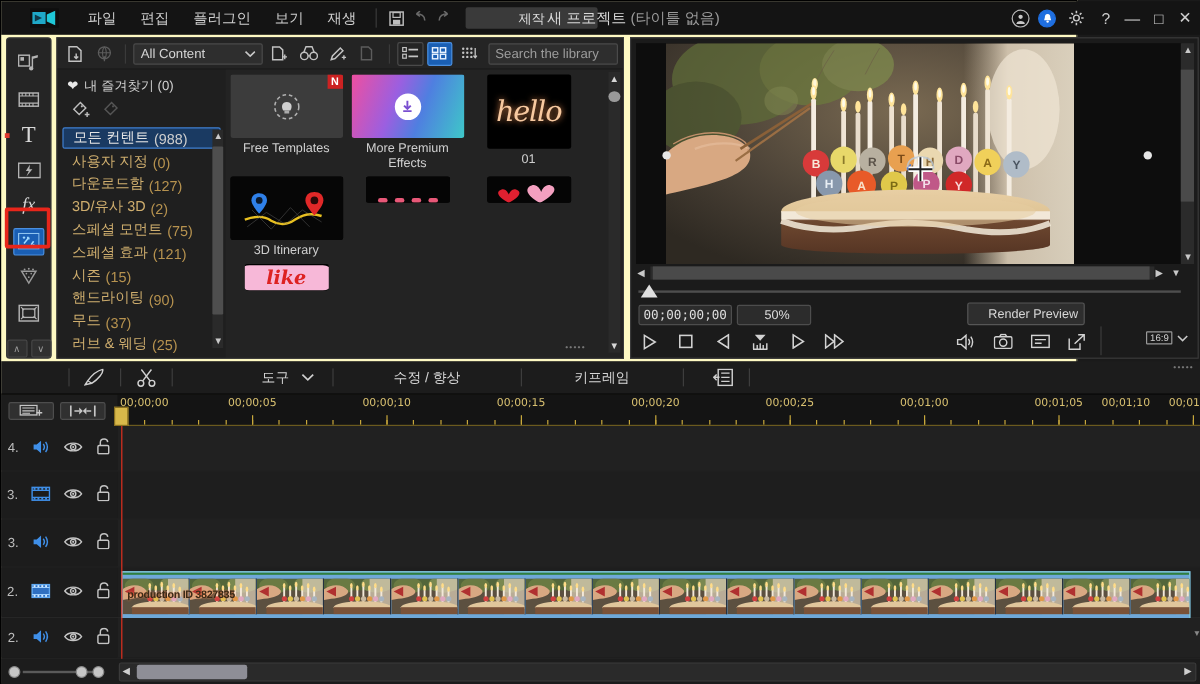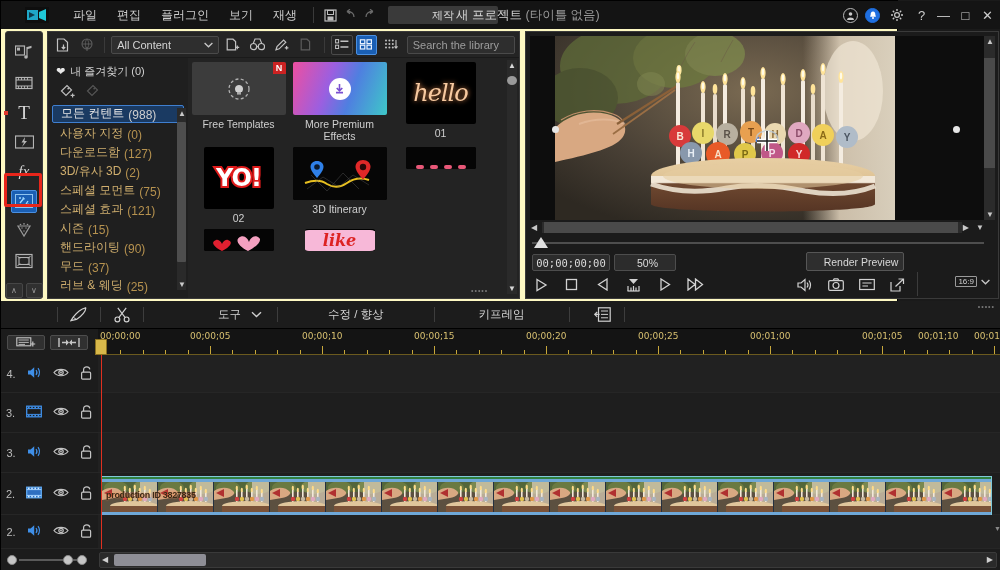--- a/index.html
+++ b/index.html
@@ -603,26 +603,20 @@
             <div class="cell-label">More Premium Effects</div>
           </div>
 
           <div class="cell">
             <div class="thumb sq">
               <span class="hello-txt">hello</span>
             </div>
             <div class="cell-label">01</div>
           </div>
 
-          <div class="cell">
-            <div class="thumb sq">
-              <span class="yo-txt">YO!</span>
-            </div>
-            <div class="cell-label">02</div>
-          </div>
 
 
           <div class="cell">
             <div class="thumb">
               <svg width="94" height="53" viewBox="0 0 94 53">
                 <rect width="94" height="53" fill="#060606"></rect>
                 <path d="M12 36 Q26 31 34 37 Q44 43 54 36 Q64 29 76 33" fill="none" stroke="#e8c020" stroke-width="2"></path>
                 <g stroke="#6a6a6a" stroke-width="0.6" fill="none" opacity="0.6">
                   <path d="M14 42 L30 30 L46 40 L60 28 L76 38"></path>
                   <path d="M18 28 L34 44 L50 26 L66 42"></path>

